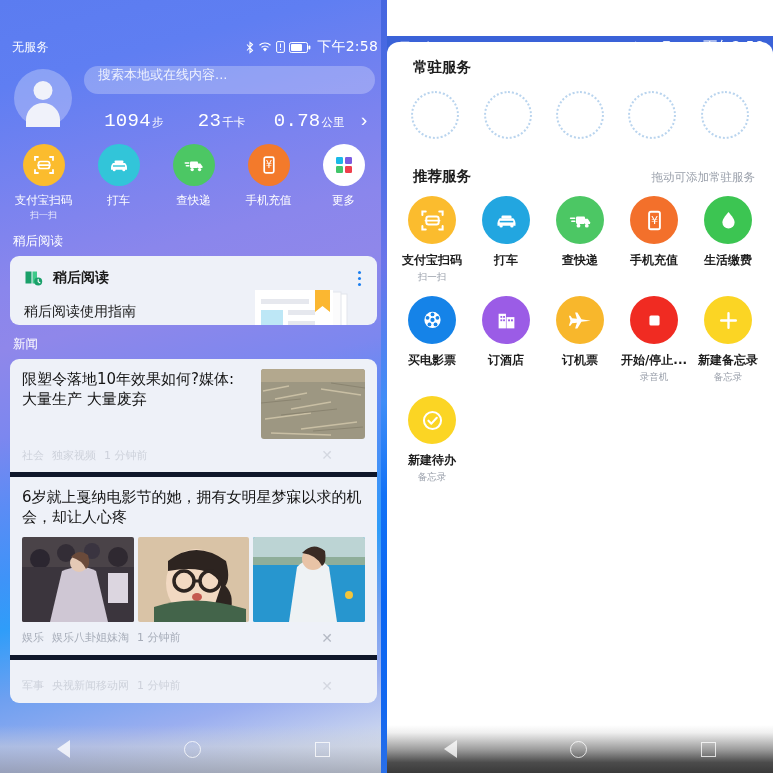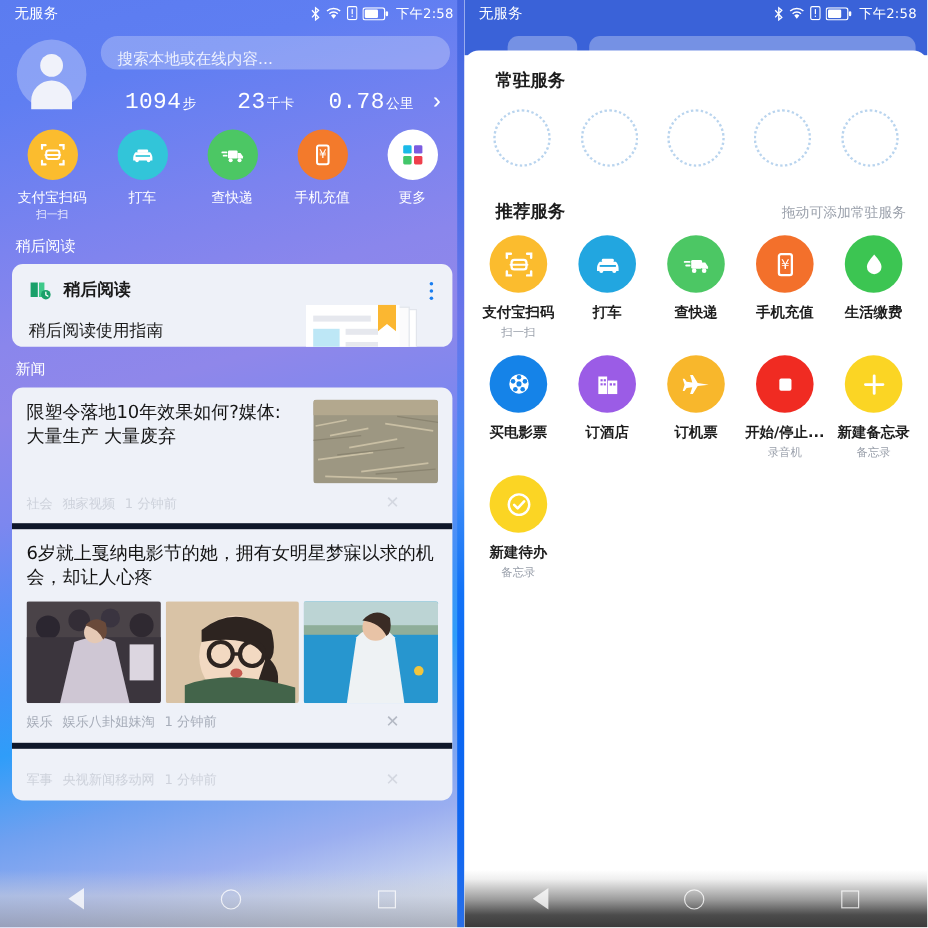--- a/index.html
+++ b/index.html
@@ -34,46 +34,46 @@
   .panel-left::after{
     content:""; position:absolute; top:0; right:0; width:6px; height:773px;
     background: linear-gradient(180deg,#4666e0 0%,#4b6fe6 20%,#6a74ea 34%,#3f8df7 52%,#1272f6 64%,#0a66f2 78%,#1368f0 92%,#2a6fe8 100%);
     z-index: 40;
   }
 
   
   .statusbar {
     height: 22px; display: flex; align-items: center;
     padding: 0 9px 0 12px; color: #fff;
-    font-size: 11.5px; letter-spacing:.2px;
+    font-size: 11.5px; letter-spacing:.2px;margin-top:36px;
   }
   .statusbar .sb-left { flex: 1; font-size: 12px; }
   .sb-right { display: flex; align-items: center; gap: 4px; }
-  .sb-time { font-size: 11px; margin-left: 2px; }
+  .sb-time { font-size: 14px; margin-left: 2px; }
 
   
   .lp-header { display: flex; align-items: flex-start; padding: 8px 12px 0 14px; }
   .avatar {
     width: 58px; height: 58px; border-radius: 50%;
     background: rgba(255,255,255,.28);
     position: relative; flex: 0 0 58px; margin-top: 3px;
   }
   .avatar::before{
     content:""; position:absolute; left:50%; top:12px; transform:translateX(-50%);
     width:19px; height:19px; border-radius:50%; background:#f0f2fa;
   }
   .avatar::after{
     content:""; position:absolute; left:50%; bottom:0px; transform:translateX(-50%);
     width:34px; height:24px; border-radius:17px 17px 0 0; background:#f0f2fa;
   }
   .hdr-right { flex: 1; margin-left: 12px; }
   .searchbar {
     height: 28px; border-radius: 14px;
     background: rgba(255,255,255,.26);
-    display: flex; align-items: flex-end; padding: 0 14px;
+    display: flex; align-items: flex-start; padding: 0 14px;
     color: rgba(255,255,255,.85); font-size: 13px;
   }
   .stats {
     display: flex; align-items: flex-end; margin-top: 16px; color: #fff;
     padding-left: 6px;
     font-family: Liberation Mono, monospace;
   }
   .stat { flex: 1; text-align: center; white-space: nowrap; }
   .stat .num { font-size: 19px; font-weight: 400; letter-spacing: .3px; }
   .stat .unit { font-size: 11.5px; margin-left: 1px; }

